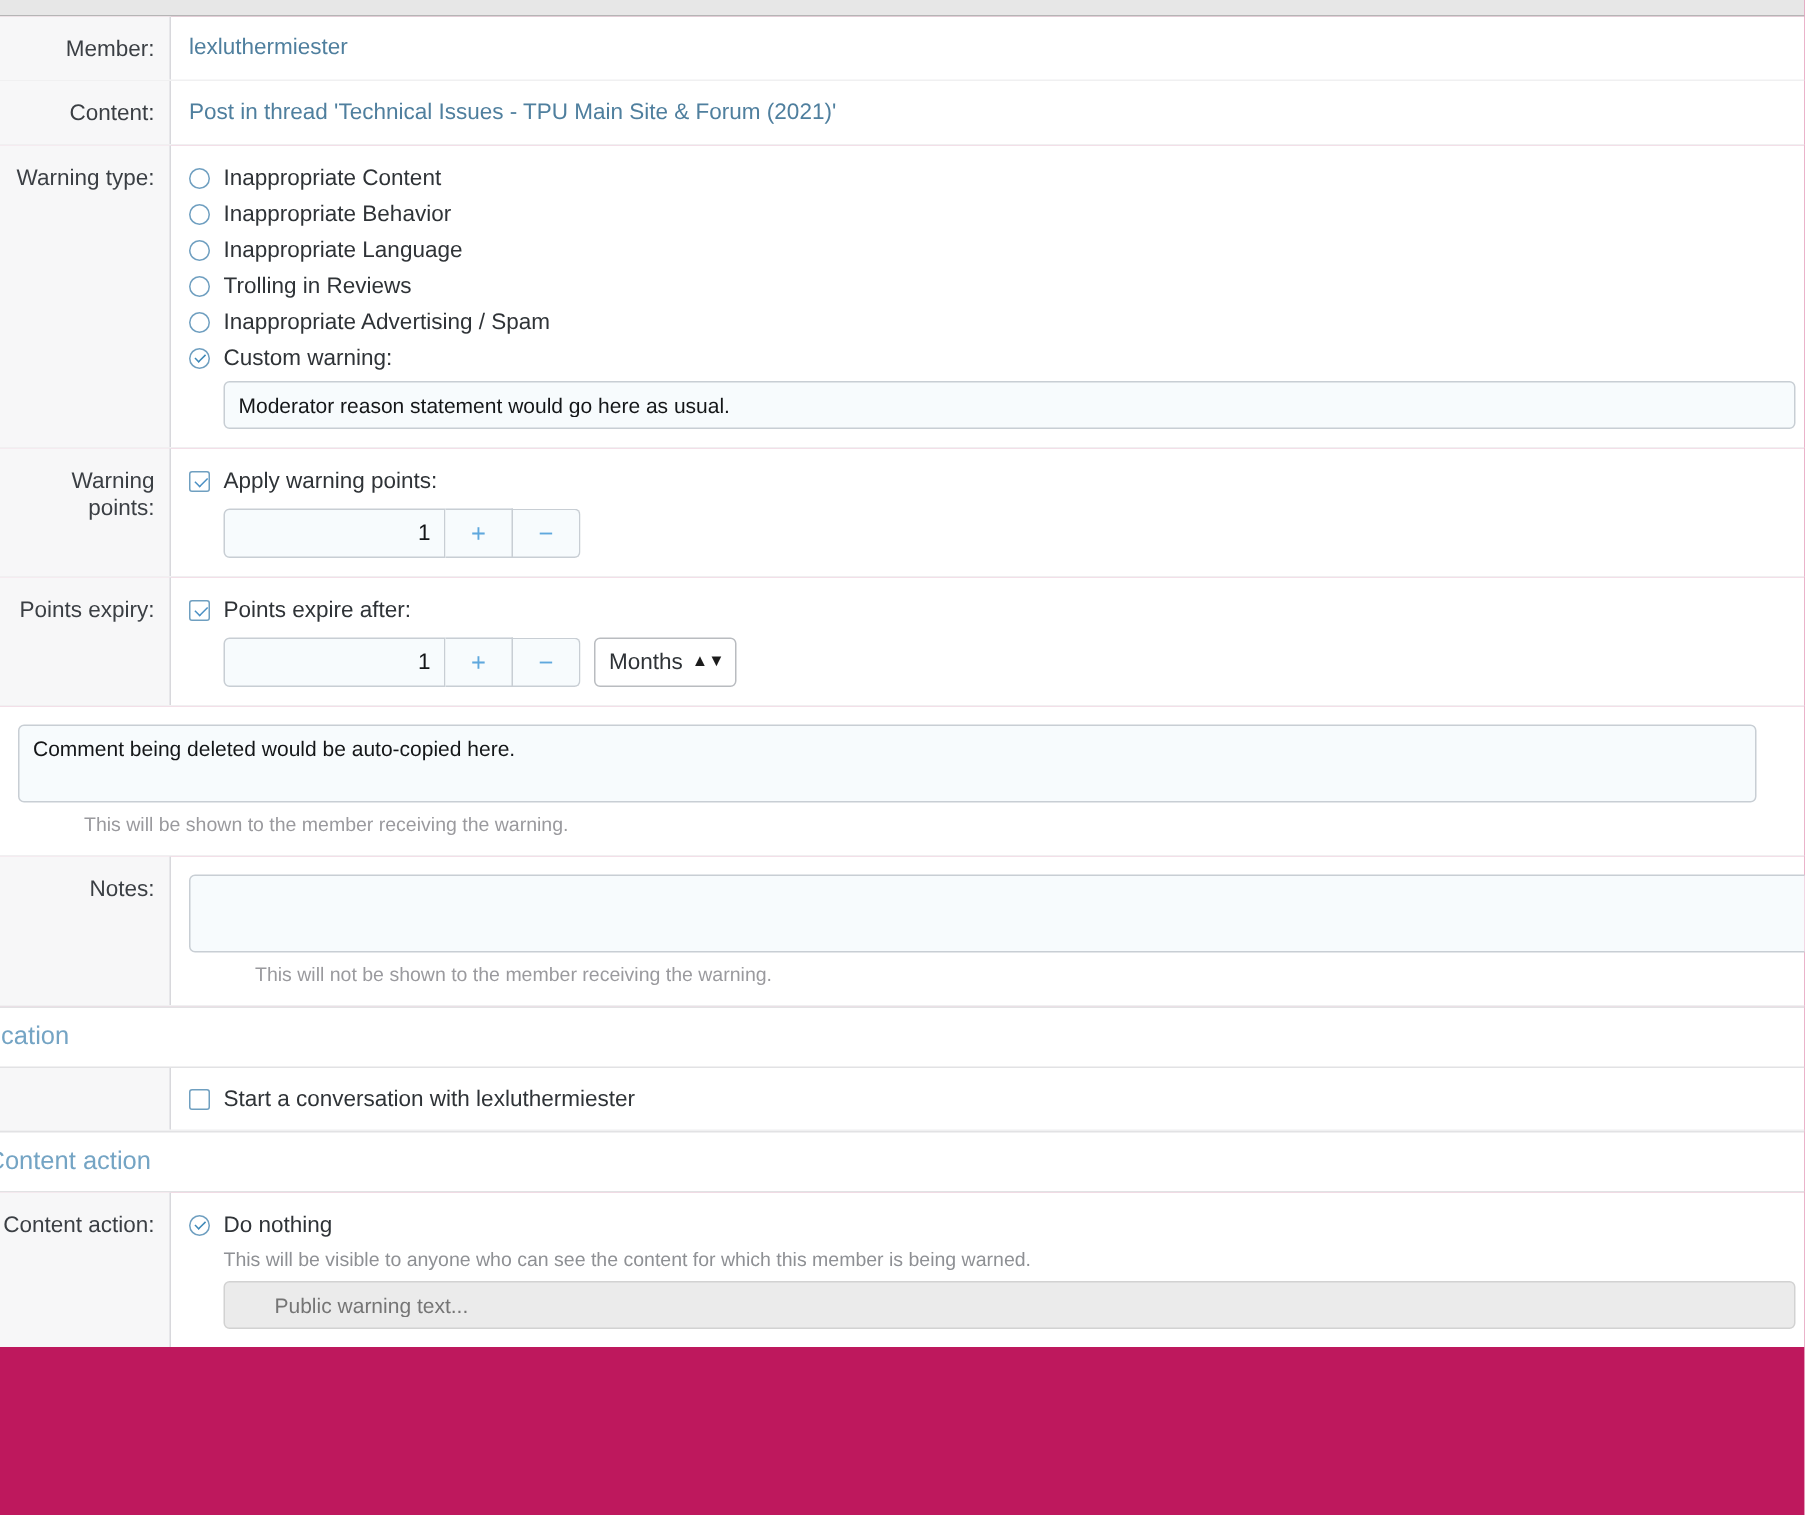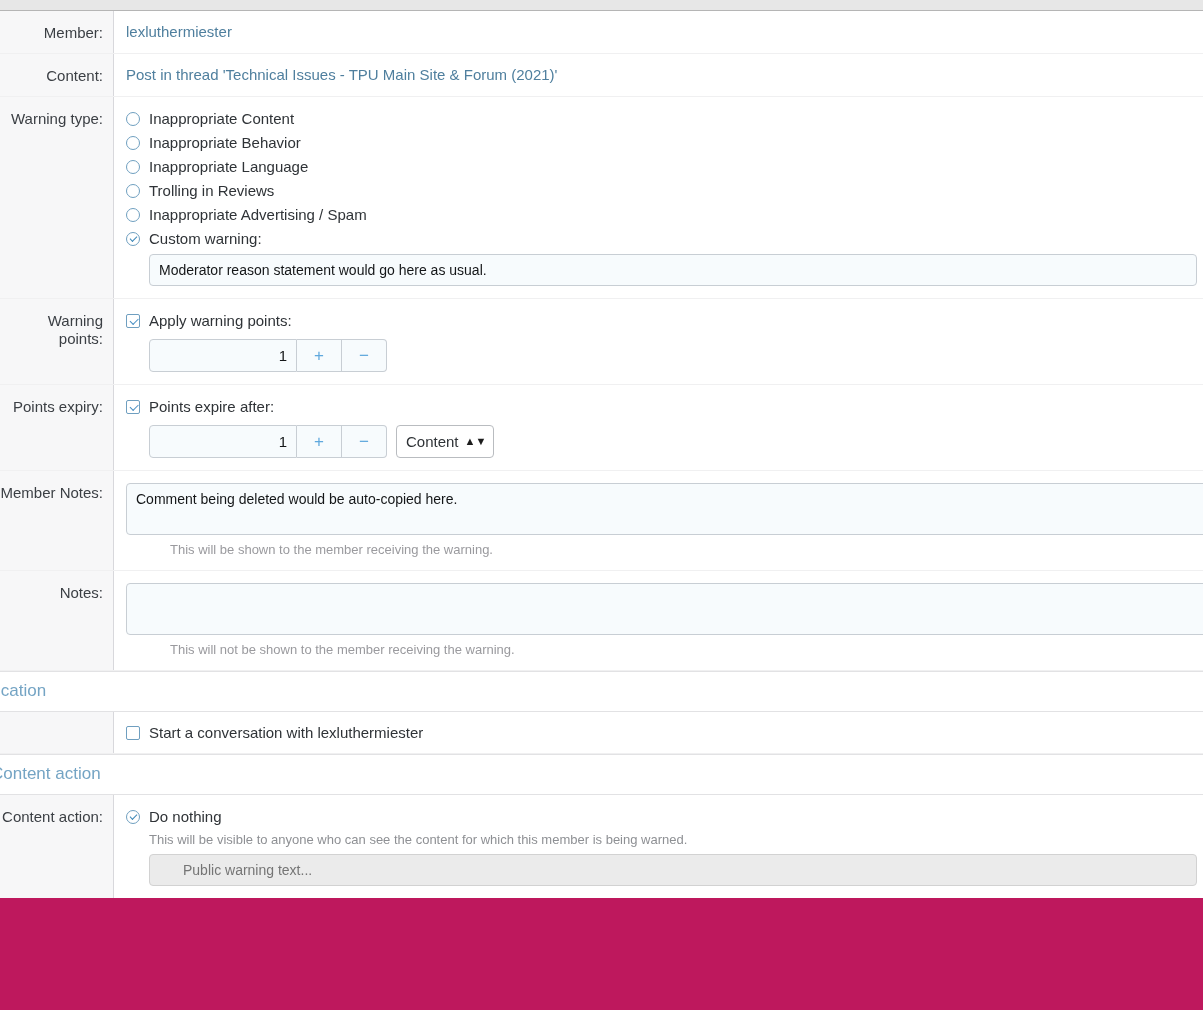--- a/index.html
+++ b/index.html
@@ -286,29 +286,28 @@
     <div class="row-field">
       <div class="choice">
         <span class="cbox checked"></span>
         <span class="choice-label">Points expire after:</span>
       </div>
       <div class="stepper">
         <input class="stepper-input" type="text" value="1" style="">
         <div class="stepper-btn">+</div>
         <div class="stepper-btn last">−</div>
         <div class="unit-select">
-          <span>Content</span>
+          <span>Months</span>
           <span class="caret">▲▼</span>
         </div>
       </div>
     </div>
   </div>
 
   <div class="row">
-    <div class="row-label">Member Notes:</div>
     <div class="row-field">
       <textarea class="txt-area" style="">Comment being deleted would be auto-copied here.</textarea>
       <div class="hint">This will be shown to the member receiving the warning.</div>
     </div>
   </div>
 
   <div class="row">
     <div class="row-label">Notes:</div>
     <div class="row-field">
       <textarea class="txt-area" style=""></textarea>

